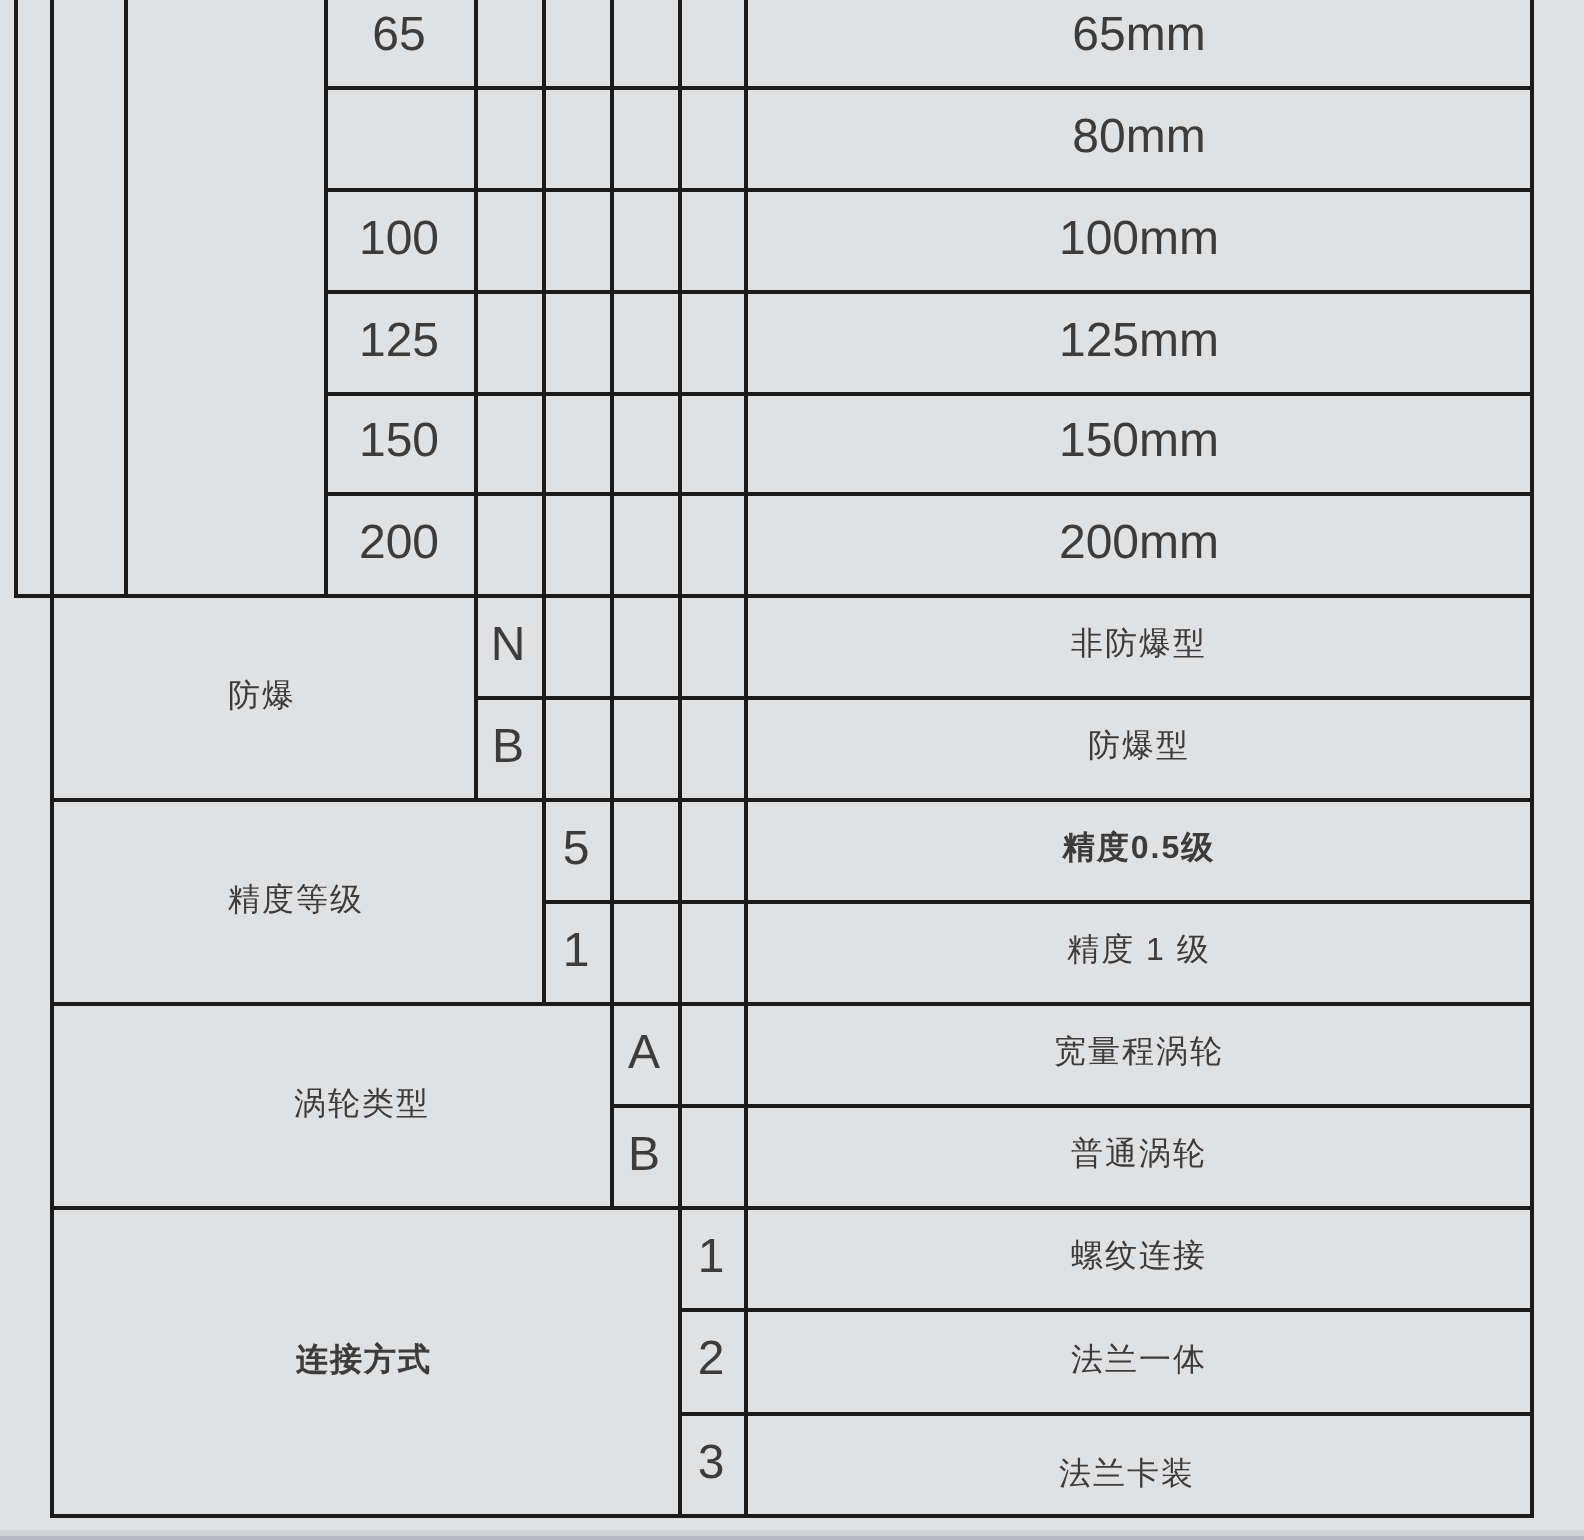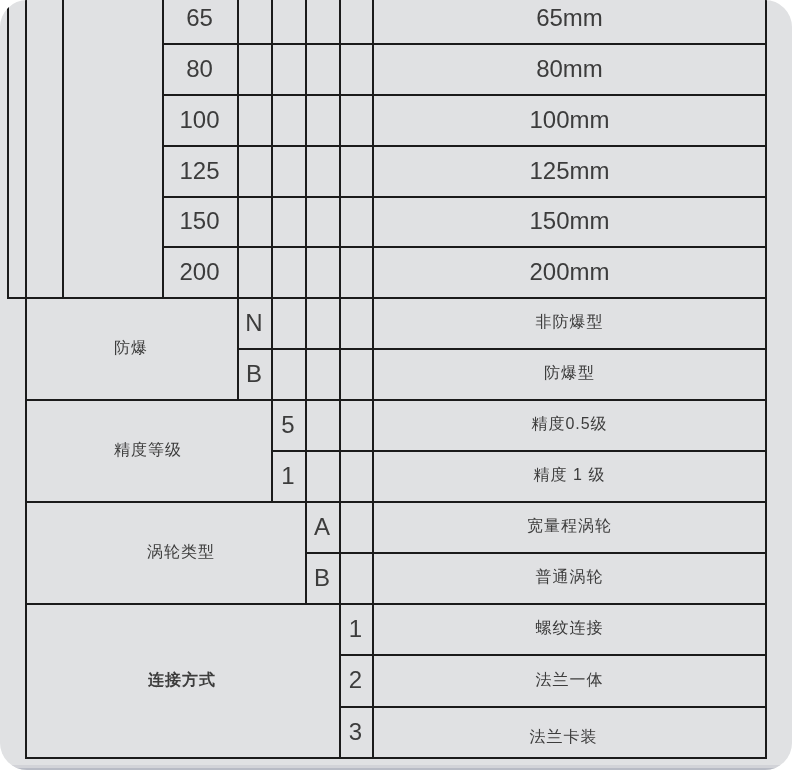--- a/index.html
+++ b/index.html
@@ -3,21 +3,20 @@
 <meta charset="utf-8">
 <style>
   html,body{margin:0;padding:0;}
   .screen{
     position:relative;
     width:792px;height:770px;
     background:#e0e1e3;
     overflow:hidden;
     font-family:"Liberation Sans","DejaVu Sans",sans-serif;
     color:#3c3c3c;
-    border-radius:27px;
   }
   
   .vl{position:absolute;width:2px;background:#1b1b1b;}
   .hl{position:absolute;height:2px;background:#1b1b1b;}
   .v1{left:7px;top:0;height:299px;}
   .v2{left:25px;top:0;height:759px;}
   .v3{left:62px;top:0;height:299px;}
   .v4{left:162px;top:0;height:299px;}
   .v5{left:237px;top:0;height:401px;}
   .v6{left:271px;top:0;height:503px;}
@@ -68,21 +67,21 @@
   .c2a{left:271px;width:34px;top:399px;height:51px;}
   .c2b{left:271px;width:34px;top:450px;height:51px;}
   .c3a{left:305px;width:34px;top:501px;height:51px;}
   .c3b{left:305px;width:34px;top:552px;height:51px;}
   .c4a{left:339px;width:33px;top:603px;height:51px;}
   .c4b{left:339px;width:33px;top:654px;height:52px;}
   .c4c{left:339px;width:33px;top:706px;height:51px;}
   
   .d1a{left:372px;width:395px;top:297px;height:51px;}
   .d1b{left:372px;width:395px;top:348px;height:51px;}
-  .d2a{left:372px;width:395px;top:399px;height:51px;}
+  .d2a{left:372px;width:395px;top:399px;height:51px;font-weight:bold;}
   .d2b{left:372px;width:395px;top:450px;height:51px;}
   .d3a{left:372px;width:395px;top:501px;height:51px;}
   .d3b{left:372px;width:395px;top:552px;height:51px;}
   .d4a{left:372px;width:395px;top:603px;height:51px;}
   .d4b{left:372px;width:395px;top:654px;height:52px;}
   .d4c{left:372px;width:383px;top:712px;height:51px;}
   
   .bottom-strip-light{position:absolute;left:0;top:765px;width:792px;height:3px;background:#d2d3d8;}
   .bottom-strip-dark{position:absolute;left:0;top:768px;width:792px;height:2px;background:#b8bbc5;}
 </style>
@@ -111,21 +110,20 @@
   <div class="hl h8"></div>
   <div class="hl h9"></div>
   <div class="hl h10"></div>
   <div class="hl h11"></div>
   <div class="hl h12"></div>
   <div class="hl h13"></div>
   <div class="hl h14"></div>
   <div class="hl h15"></div>
 
   <div class="cell num sc r1">65</div>
-  <div class="cell num sc r2">80</div>
   <div class="cell num sc r3">100</div>
   <div class="cell num sc r4">125</div>
   <div class="cell num sc r5">150</div>
   <div class="cell num sc r6">200</div>
 
   <div class="cell num sd r1">65mm</div>
   <div class="cell num sd r2">80mm</div>
   <div class="cell num sd r3">100mm</div>
   <div class="cell num sd r4">125mm</div>
   <div class="cell num sd r5">150mm</div>

